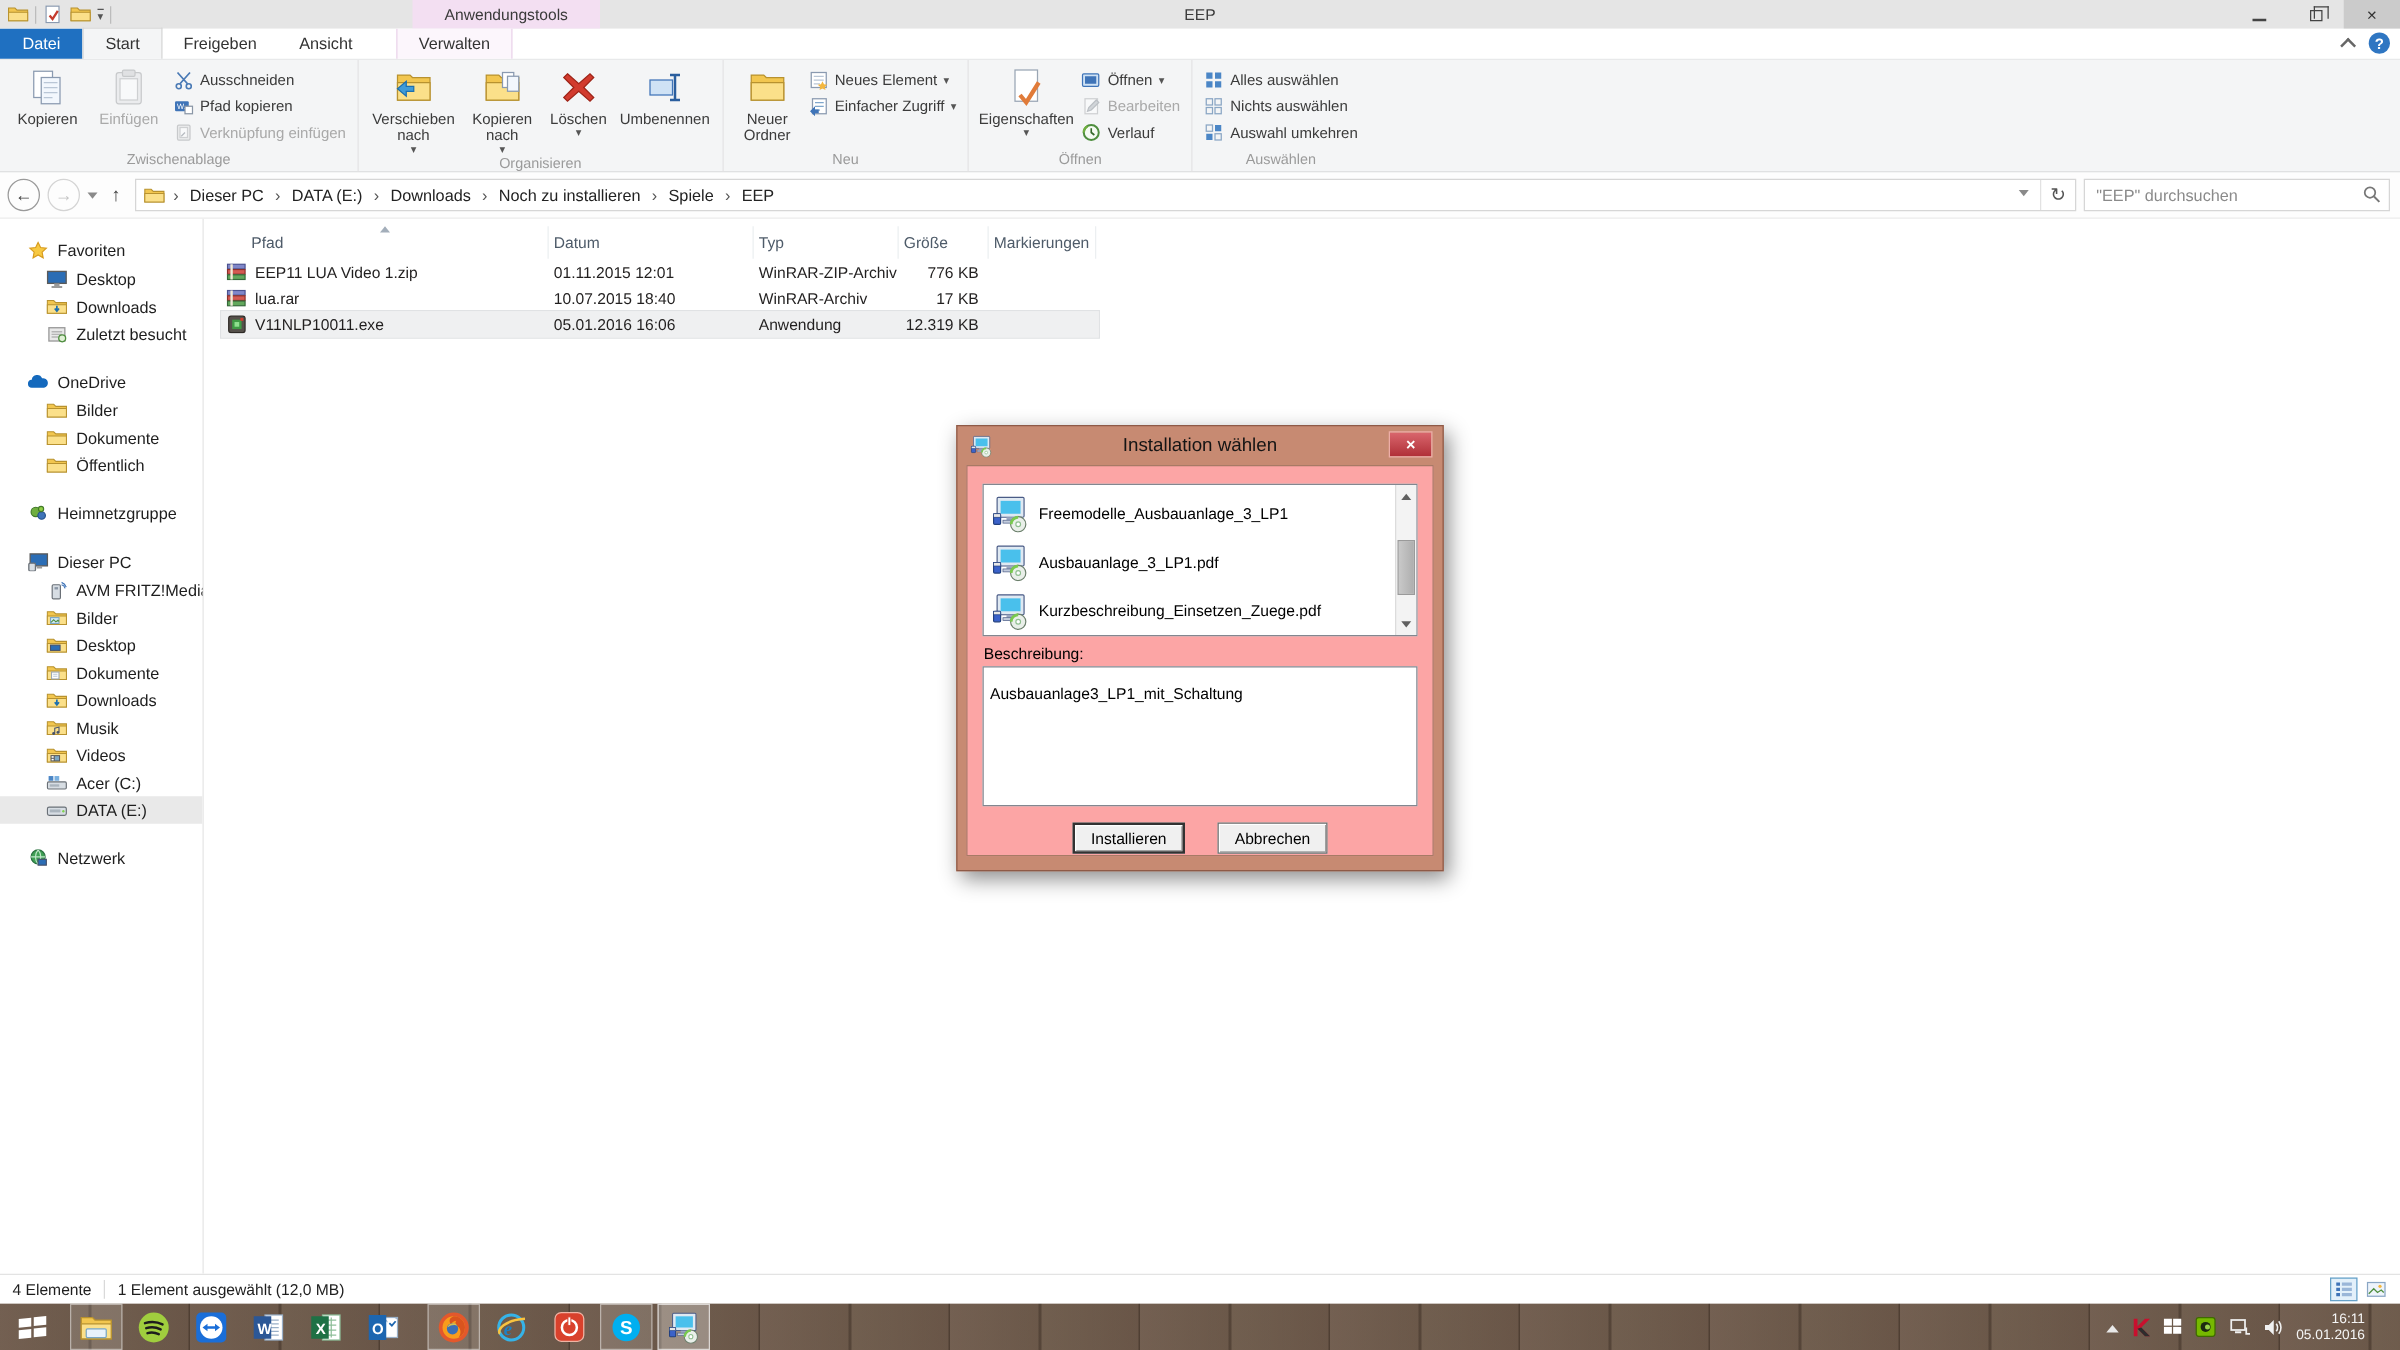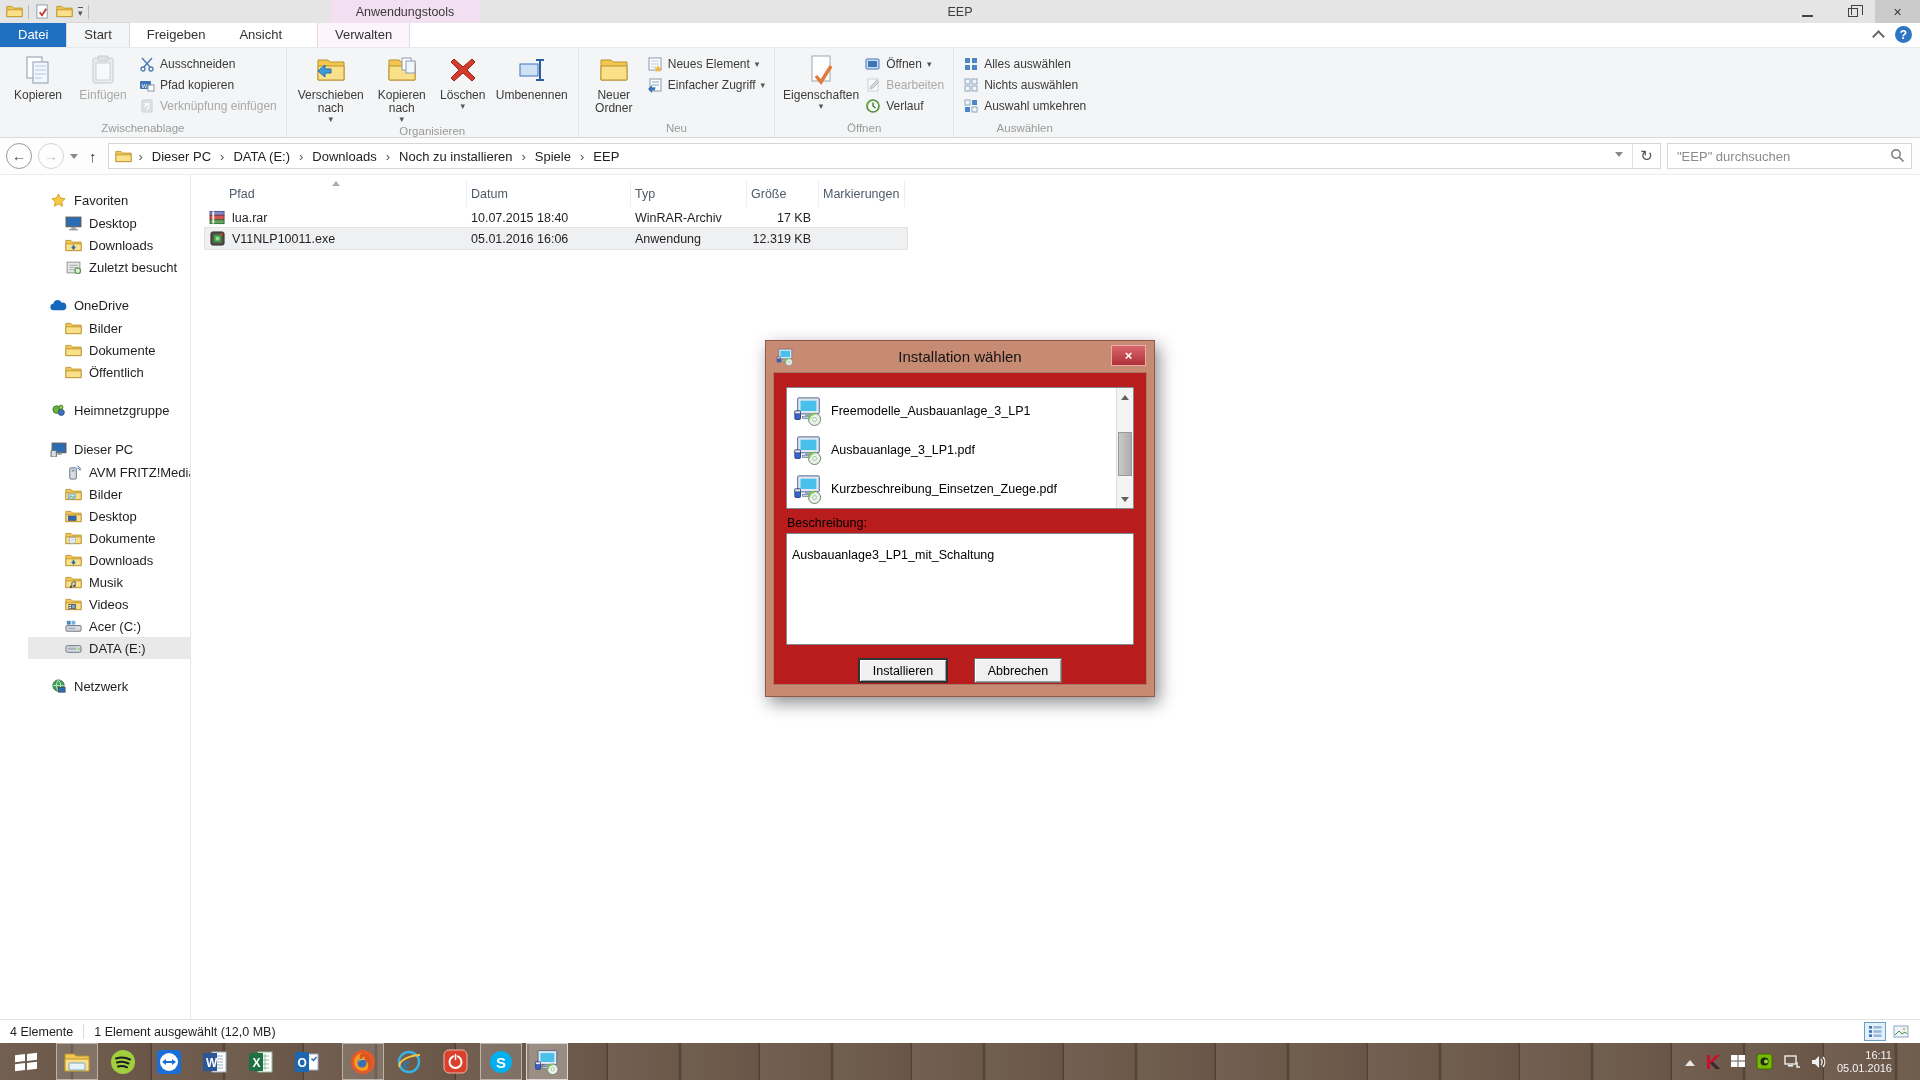--- a/index.html
+++ b/index.html
@@ -59,21 +59,21 @@
   .crumb-sep { color:#555; padding:0 7px; font-size:13px; }
   .addr-right { margin-left:auto; display:flex; align-items:center; height:100%; }
   .addr-chevbtn { width:26px; height:100%; display:flex; align-items:center; justify-content:center; }
   .refreshbtn { width:28px; height:100%; border-left:1px solid #e2e2e2; display:flex; align-items:center; justify-content:center; color:#555; font-size:15px; }
   .searchwrap { position:relative; width:245px; height:26px; flex:0 0 auto; }
   .searchwrap input { width:100%; height:100%; border:1px solid #d6d6d6; padding:0 28px 0 9px; font-size:13px; color:#555; font-family:"Liberation Sans",sans-serif; }
   .searchwrap input::placeholder { color:#8a8a8a; opacity:1; }
   .search-ic { position:absolute; right:7px; top:5px; }
 
   
-  .main { flex:1; display:flex; min-height:0;padding-left:28px; }
+  .main { flex:1; display:flex; min-height:0; }
   .sidebar { width:163px; border-right:1px solid #e6e6e6; padding-top:12px; font-size:13px; color:#1e1e1e; overflow:hidden; flex:0 0 auto; }
   .sb-root { display:flex; align-items:center; gap:7px; height:23px; padding-left:22px; margin-top:2px; white-space:nowrap; }
   .sb-item { display:flex; align-items:center; gap:7px; height:22px; padding-left:37px; white-space:nowrap; }
   .sb-item.selected { background:#e9e9e9; }
   .sb-gap { height:14px; }
   .sb-ic { width:17px; height:15px; flex:0 0 auto; }
 
   .content { flex:1; position:relative; padding:6px 0 0 14px; }
   .flist { width:702px; }
   .fhead { display:flex; height:26px; align-items:center; font-size:12.5px; color:#4e5b69; }
@@ -97,21 +97,21 @@
   .view-btns { margin-left:auto; display:flex; gap:4px; }
   .viewbtn { width:22px; height:19px; display:flex; align-items:center; justify-content:center; border:1px solid transparent; }
   .viewbtn.selected { border-color:#66a1c8; background:#e3f0fa; }
 
   
   .dialog { position:absolute; left:765px; top:340px; width:390px; height:357px; background:#c78a72; border:1px solid #8e5a47; box-shadow:4px 6px 16px rgba(0,0,0,.45); z-index:60; padding:0 7px 6px; }
   .dlg-titlebar { height:31px; display:flex; align-items:center; position:relative; }
   .dlg-title { position:absolute; left:0; right:0; text-align:center; font-size:15px; color:#141414; }
   .dlg-icon { width:18px; height:18px; margin-left:3px; position:relative; z-index:2; }
   .dlg-close { position:absolute; right:1px; top:4px; width:35px; height:21px; background:linear-gradient(#d9666d,#b03038); border:1px solid #edada7; color:#fff; font-size:13px; font-weight:bold; display:flex; align-items:center; justify-content:center; z-index:2; }
-  .dlg-body { background:#b91c1c; border:1px solid #a87a65; height:313px; padding:14px 12px 0; }
+  .dlg-body { background:#fca5a5; border:1px solid #a87a65; height:313px; padding:14px 12px 0; }
   .listbox { height:122px; background:#fff; border:1px solid #828790; display:flex; }
   .list-items { flex:1; padding:3px 2px 0 6px; overflow:hidden; }
   .dlg-item { height:39px; display:flex; align-items:center; gap:8px; font-size:12.5px; color:#000; }
   .dlg-item .iic { width:30px; height:30px; flex:0 0 auto; }
   .vscroll { width:17px; background:#f3f3f3; border-left:1px solid #dcdcdc; display:flex; flex-direction:column; }
   .sb-btn { height:16px; display:flex; align-items:center; justify-content:center; }
   .tri-up-s { width:0; height:0; border:4px solid transparent; border-bottom:5px solid #606060; margin-bottom:2px; }
   .tri-dn-s { width:0; height:0; border:4px solid transparent; border-top:5px solid #606060; margin-top:2px; }
   .sb-track { flex:1; position:relative; }
   .sb-thumb { position:absolute; left:1px; right:1px; top:28px; height:44px; background:linear-gradient(90deg,#c9c9c9,#aeaeae); border:1px solid #9a9a9a; }
@@ -611,20 +611,35 @@
               </div>
           <div class="col-size">
                 <span>Größe</span>
               </div>
           <div class="col-tags">
                 <span>Markierungen</span>
               </div>
         </div>
 
 
+        <div class="frow">
+          <div class="col-name">
+            <svg class="fic" viewBox="0 0 18 16">
+                  <rect x="1" y="1.5" width="15" height="4" fill="#8087c9" stroke="#4a5290"></rect>
+                  <rect x="1" y="6" width="15" height="4" fill="#d45a52" stroke="#8c2f2a"></rect>
+                  <rect x="1" y="10.5" width="15" height="4" fill="#62a85c" stroke="#35693a"></rect>
+                  <rect x="3.5" y="1.5" width="2" height="13" fill="#f0ead8"></rect>
+                </svg>
+            <span>EEP11 LUA Video 1.zip</span>
+          </div>
+          <div class="col-date">01.11.2015 12:01</div>
+          <div class="col-type">WinRAR-ZIP-Archiv</div>
+          <div class="col-size">776 KB</div>
+          <div class="col-tags"></div>
+        </div>
 
         <div class="frow">
           <div class="col-name">
             <svg class="fic" viewBox="0 0 18 16">
                   <rect x="1" y="1.5" width="15" height="4" fill="#8087c9" stroke="#4a5290"></rect>
                   <rect x="1" y="6" width="15" height="4" fill="#d45a52" stroke="#8c2f2a"></rect>
                   <rect x="1" y="10.5" width="15" height="4" fill="#62a85c" stroke="#35693a"></rect>
                   <rect x="3.5" y="1.5" width="2" height="13" fill="#f0ead8"></rect>
                 </svg>
             <span>lua.rar</span>

